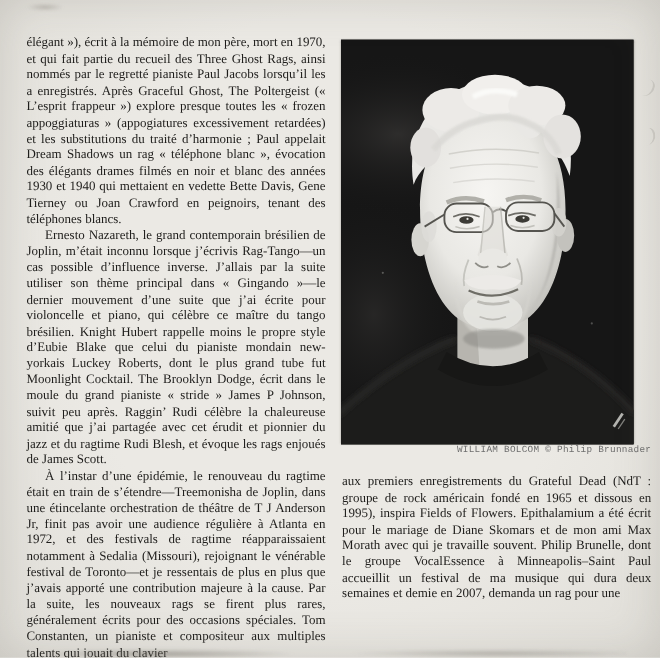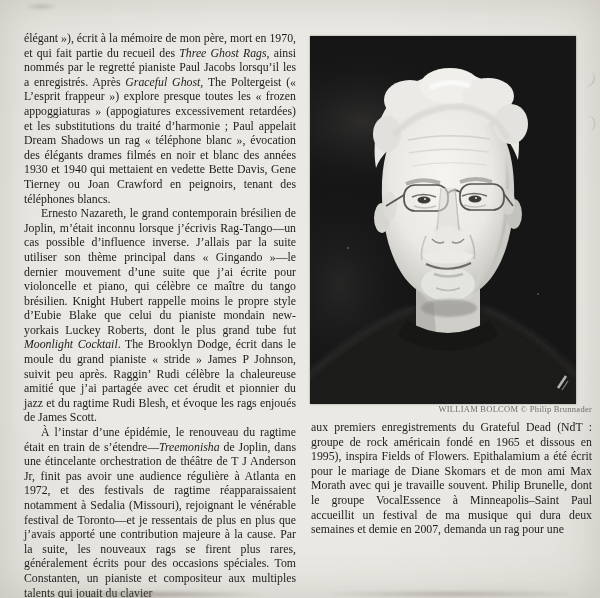--- a/index.html
+++ b/index.html
@@ -17,33 +17,33 @@
   .column {
     position:absolute;
     font-family:"Liberation Serif", serif;
     font-size:11.8px; line-height:14.6px;
     text-align:justify;
     color:var(--text, #1d1c1a);
   }
   .column p { margin:0; }
   .column p.indent { text-indent:17px; }
   .column .b { font-weight:normal; }
-  .column .i { font-style:italic; }
+  .column .i { }
   .col-left  { left:24px;  top:31px;  width:272px; }
-  .col-right { left:311px; top:420px; width:281px; }
+  .col-right { left:311px; top:430px; width:281px; }
   .photo {
     position:absolute; left:310px; top:36px; width:266px; height:368px;
     margin:0; background:var(--photo-bg, #161616);
     box-shadow: 0 0 2px rgba(60,58,52,0.5);
   }
   .photo svg { display:block; }
   .caption {
     position:absolute; left:308px; top:404px; width:284px;
     text-align:right; white-space:nowrap;
-    font-family:Liberation Serif, serif;
+    font-family:Liberation Mono, monospace;
     font-size:8.5px; letter-spacing:0.25px;
     color:var(--caption, #6e6e6e);
   }
   .page-number {
     position:absolute; left:0; top:557px; width:600px;
     text-align:center; font-size:11px; color:#33312e;
     font-family:"Liberation Serif", serif;
   }
   .scan-artifact { position:absolute; pointer-events:none; }
   .corner-smudge {

